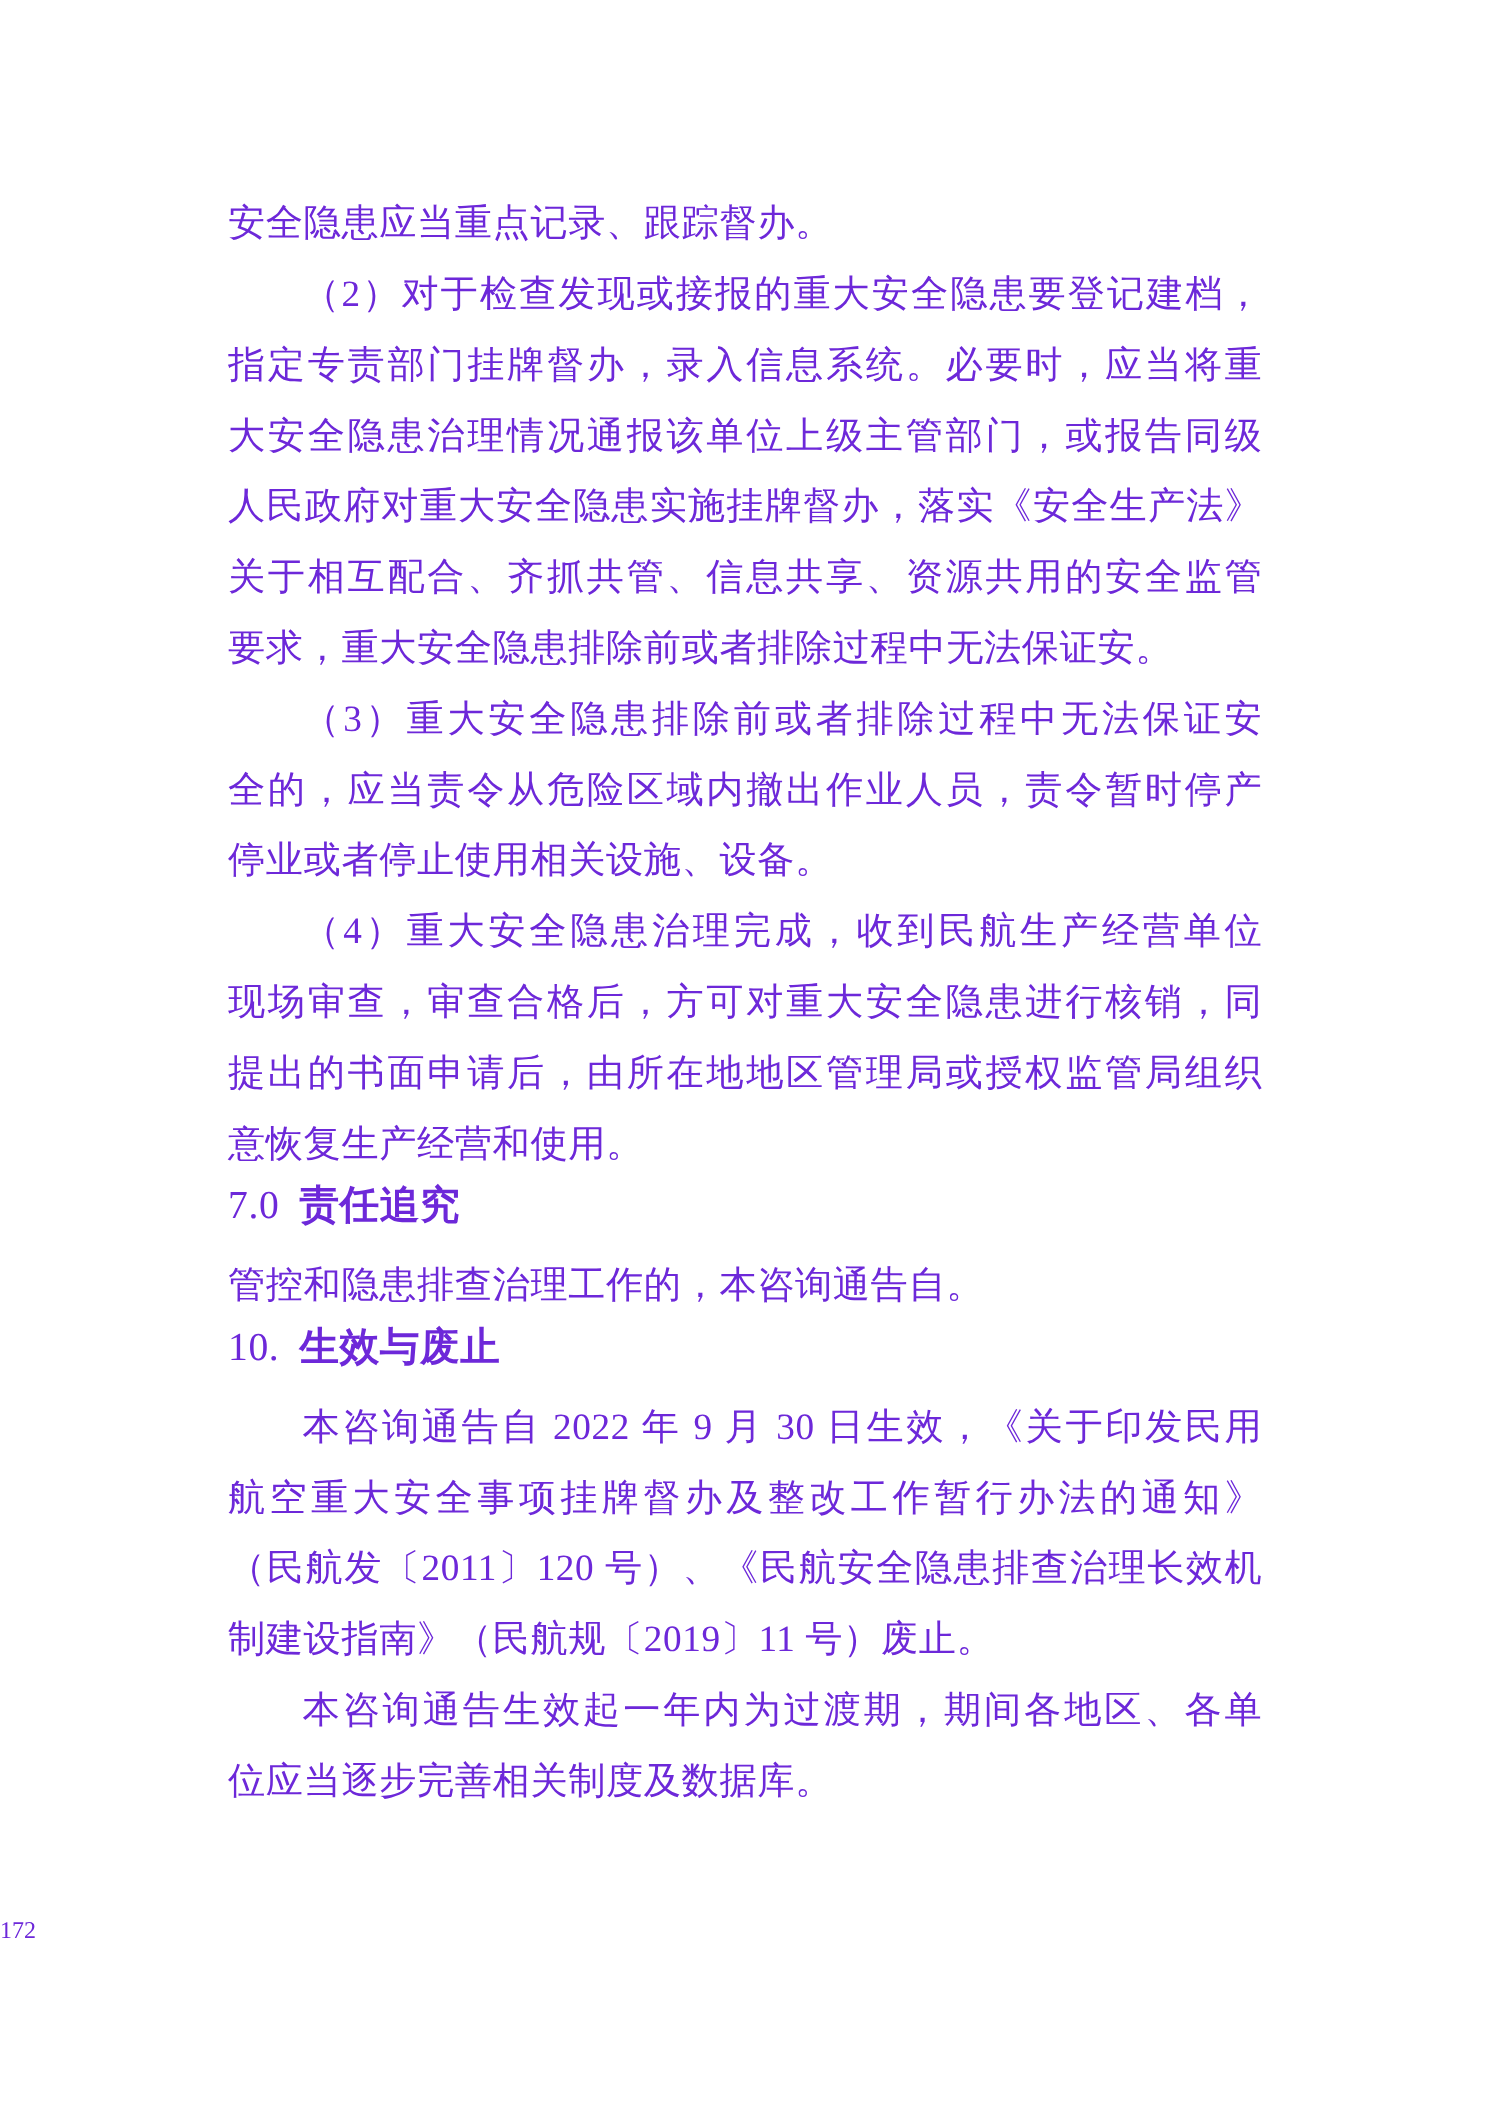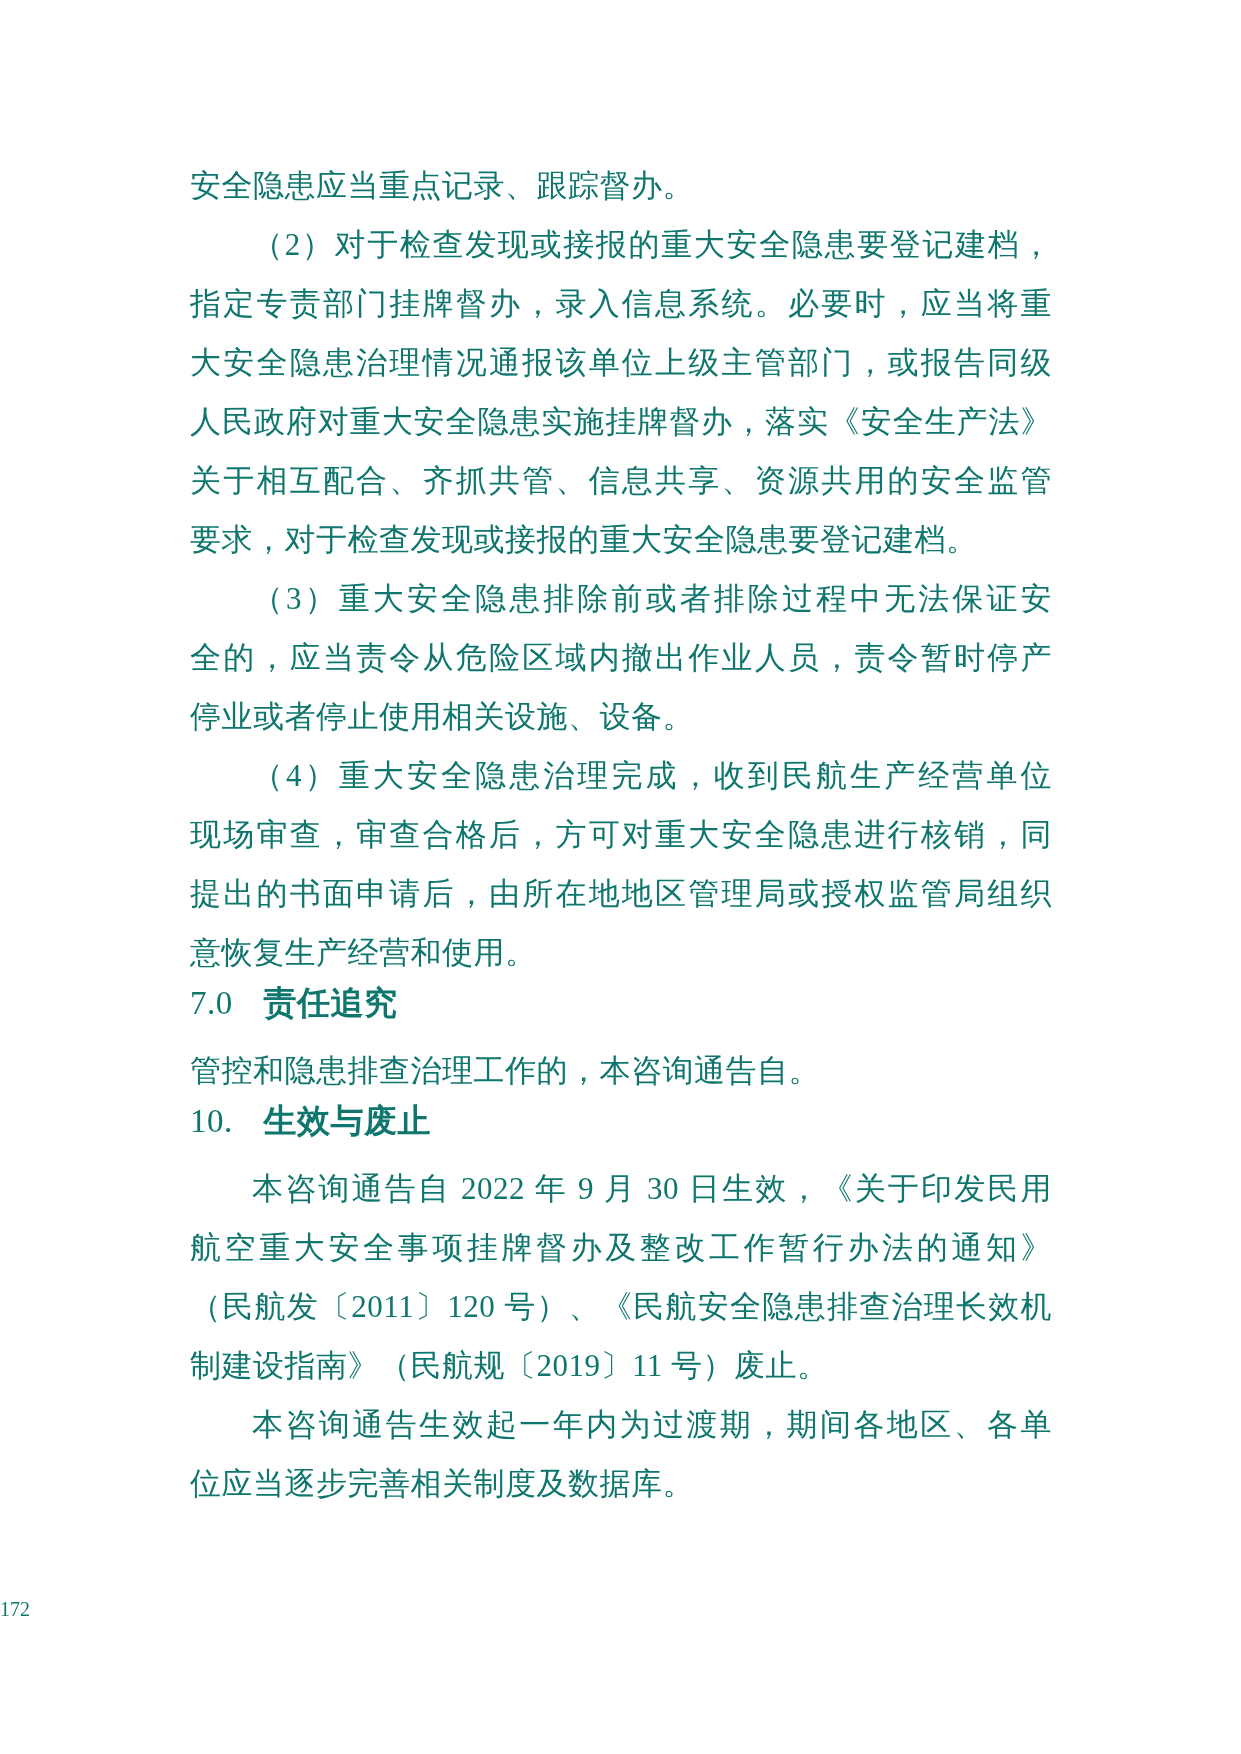--- a/index.html
+++ b/index.html
@@ -5,21 +5,21 @@
   html, body {
     margin: 0;
     padding: 0;
     background: #ffffff;
   }
   .page {
     position: relative;
     width: 1241px;
     height: 1754px;
     background: #ffffff;
-    color: #0f766e;
+    color: #6d28d9;
     font-family: "Liberation Serif", "DejaVu Serif", serif;
     overflow: hidden;
   }
   .content {
     position: absolute;
     left: 190px;
     top: 156px;
     width: 862px;
   }
   .ln {
@@ -50,23 +50,23 @@
     font-weight: bold;
     position: relative;
     top: -8px;
     text-align: left;
   }
   .hnum {
     font-family: "Liberation Serif", "DejaVu Serif", serif;
     font-weight: normal;
   }
   .htitle {
-    font-family: Liberation Mono, monospace;
+    font-family: Liberation Sans, sans-serif;
     font-weight: 700;
-    margin-left: 22px;
+    margin-left: 8px;
   }
   .footer {
     position: absolute;
     top: 1596px;
     left: 0;
     width: 100%;
     font-size: 20px;
     line-height: 26px;
   }
 </style>
@@ -76,21 +76,21 @@
 <div class="page">
   <div class="content">
 
     <div class="ln last">安全隐患应当重点记录、跟踪督办。</div>
 
     <div class="ln first stretch">（2）对于检查发现或接报的重大安全隐患要登记建档，</div>
     <div class="ln stretch">指定专责部门挂牌督办，录入信息系统。必要时，应当将重</div>
     <div class="ln stretch">大安全隐患治理情况通报该单位上级主管部门，或报告同级</div>
     <div class="ln stretch">人民政府对重大安全隐患实施挂牌督办，落实《安全生产法》</div>
     <div class="ln stretch">关于相互配合、齐抓共管、信息共享、资源共用的安全监管</div>
-    <div class="ln last">要求，对于检查发现或接报的重大安全隐患要登记建档。</div>
+    <div class="ln last">要求，重大安全隐患排除前或者排除过程中无法保证安。</div>
 
     <div class="ln first stretch">（3）重大安全隐患排除前或者排除过程中无法保证安</div>
     <div class="ln stretch">全的，应当责令从危险区域内撤出作业人员，责令暂时停产</div>
     <div class="ln last">停业或者停止使用相关设施、设备。</div>
 
     <div class="ln first stretch">（4）重大安全隐患治理完成，收到民航生产经营单位</div>
     <div class="ln stretch">现场审查，审查合格后，方可对重大安全隐患进行核销，同</div>
     <div class="ln stretch">提出的书面申请后，由所在地地区管理局或授权监管局组织</div>
     <div class="ln last">意恢复生产经营和使用。</div>
 

